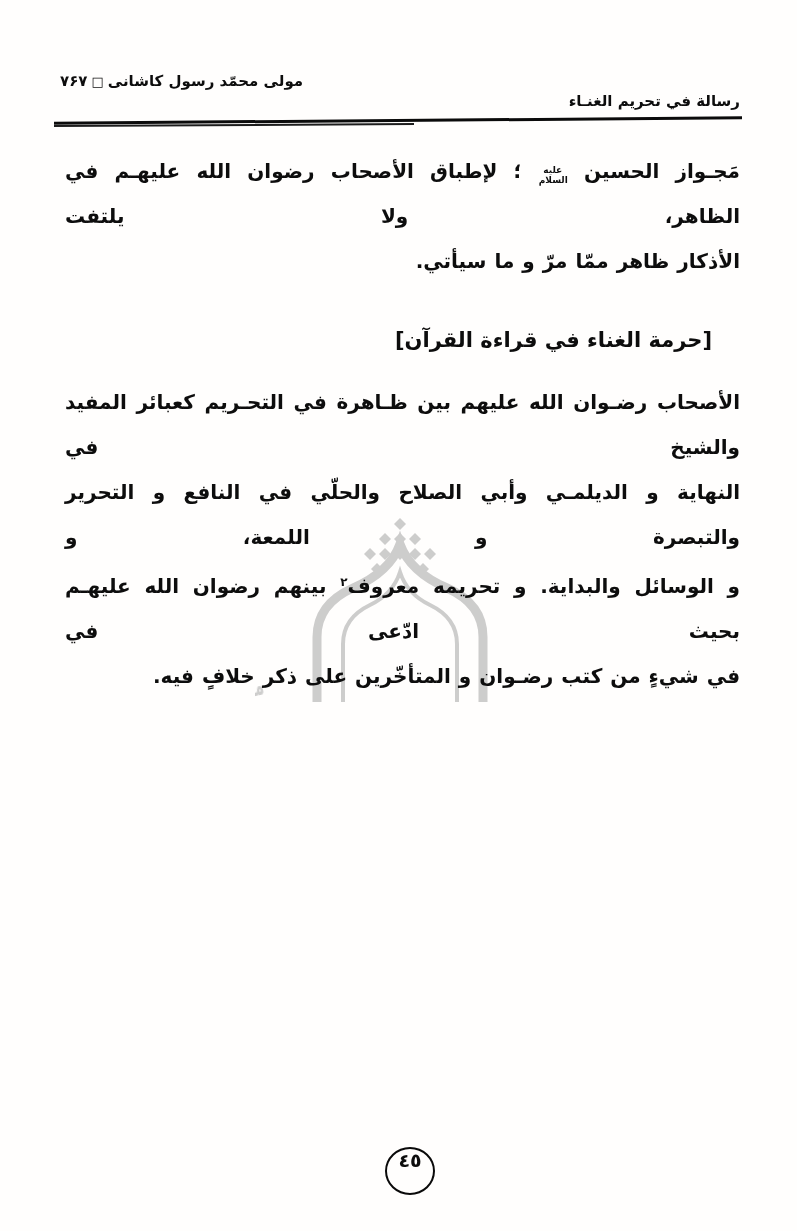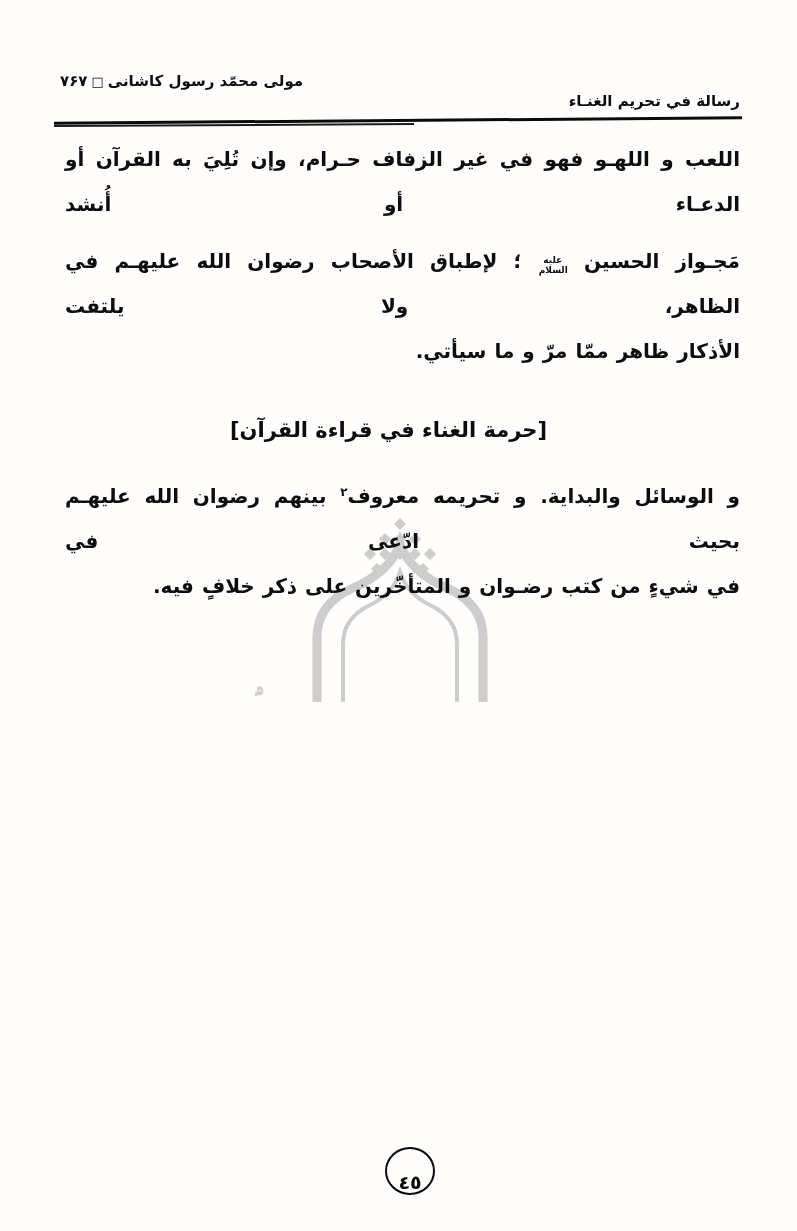--- a/index.html
+++ b/index.html
@@ -14,28 +14,28 @@
   .rule-main{position:absolute;top:119px;left:54px;right:55px;height:3px;background:#0b0b0b;transform:rotate(-0.45deg);}
   .rule-sub{position:absolute;top:124px;left:54px;width:360px;height:2px;background:#1c1c1c;transform:rotate(-0.3deg);}
   
   .watermark{position:absolute;left:255px;top:512px;width:300px;height:200px;opacity:.42;pointer-events:none;}
   .watermark text{font-family:"DejaVu Sans",sans-serif;font-weight:bold;filter:blur(.6px);}
   
   .content{position:absolute;top:137px;right:57px;left:65px;}
   .bline{font-size:20px;font-weight:bold;line-height:45px;text-align:justify;text-align-last:justify;word-spacing:1px;}
   .bline.end{text-align-last:right;}
   .bline.indent{text-indent:24px;}
-  .heading{font-size:21px;font-weight:bold;text-align:center;padding-left:0;padding-right:28px;margin:36px 0 20px;line-height:40px;}
+  .heading{font-size:21px;font-weight:bold;text-align:right;padding-left:0;padding-right:28px;margin:36px 0 20px;line-height:40px;}
   .honorific{display:inline-block;width:30px;font-size:9px;line-height:10px;text-align:center;vertical-align:-5px;font-weight:bold;margin-top:28px;}
   .sup{font-size:12px;vertical-align:7px;font-weight:bold;}
   
   .page-number{
     position:absolute;left:385px;top:1147px;width:46px;height:44px;
     border:2.5px solid #0a0a0a;border-radius:50%;
-    display:flex;align-items:flex-end;justify-content:center;
+    display:flex;align-items:flex-start;justify-content:center;
     font-size:19px;font-weight:bold;
   }
 </style>
 </head>
 <body>
 
 <div class="page">
 
   <span class="h-right">رسالة في تحريم الغنـاء</span>
   <span class="h-left"><span>مولى محمّد رسول كاشانى</span><span class="sq">□</span><span>٧۶٧</span></span>
@@ -57,28 +57,29 @@
       <path d="M168 51 L174 57 L168 63 L162 57 Z"></path>
     </g>
     <path d="M62 190 L62 125 Q62 92 98 76 Q135 60 145 32 Q155 60 192 76 Q228 92 228 125 L228 190" fill="none" stroke="#8a8a8a" stroke-width="9"></path>
     <path d="M88 190 L88 132 Q88 106 115 93 Q138 82 145 60 Q152 82 175 93 Q202 106 202 132 L202 190" fill="none" stroke="#8a8a8a" stroke-width="4"></path>
     <text transform="translate(10 182) rotate(-12)" font-size="26" fill="#8a8a8a" textLength="280" lengthAdjust="spacingAndGlyphs">مرکز تحقیقات کامپیوتری علوم اسلامی</text>
   </svg>
 
   <div class="content">
 
     <div>
-      <div class="bline">اللعب و اللهـو فهو في غير الزفاف حـرام، وإن تُلِيَ به القرآن أو الدعـاء أو أُنشد</div>
       <div class="bline"><span>مَجـواز الحسين</span> <span class="honorific">عليه السلام</span> <span>؛ لإطباق الأصحاب رضوان الله عليهـم في الظاهر، ولا يلتفت</span></div>
       <div class="bline end">الأذكار ظاهر ممّا مرّ و ما سيأتي.</div>
     </div>
 
     <div class="heading">[حرمة الغناء في قراءة القرآن]</div>
 
     <div>
+      <div class="bline">الأصحاب رضـوان الله عليهم بين ظـاهرة في التحـريم كعبائر المفيد والشيخ في</div>
+      <div class="bline">النهاية و الديلمـي وأبي الصلاح والحلّي في النافع و التحرير والتبصرة و اللمعة، و</div>
       <div class="bline"><span>و الوسائل والبداية. و تحريمه معروف</span><span class="sup">٢</span><span> بينهم رضوان الله عليهـم بحيث ادّعى في</span></div>
       <div class="bline end">في شيءٍ من كتب رضـوان و المتأخّرين على ذكر خلافٍ فيه.</div>
     </div>
 
   </div>
 
   <div class="page-number">
       <span>٤٥</span>
     </div>
 

